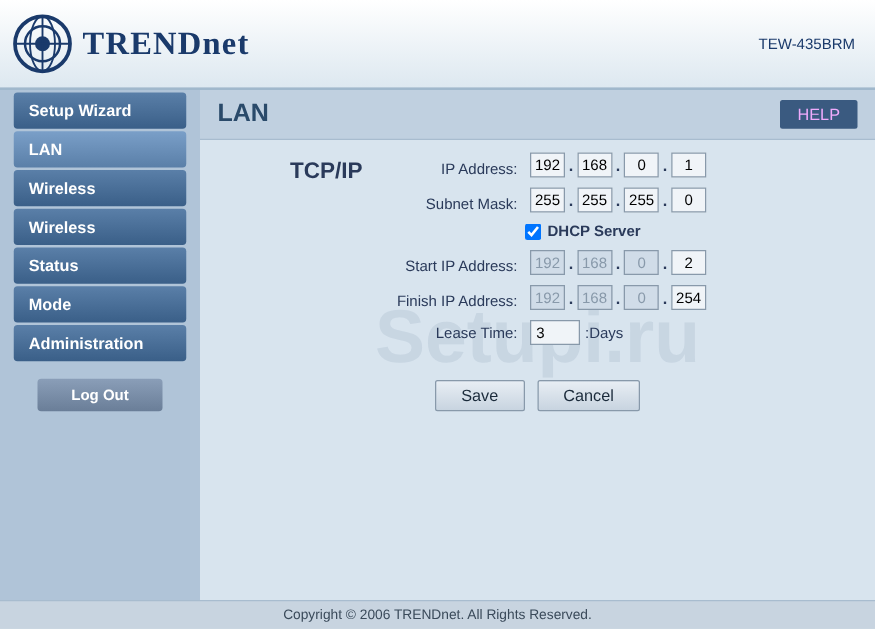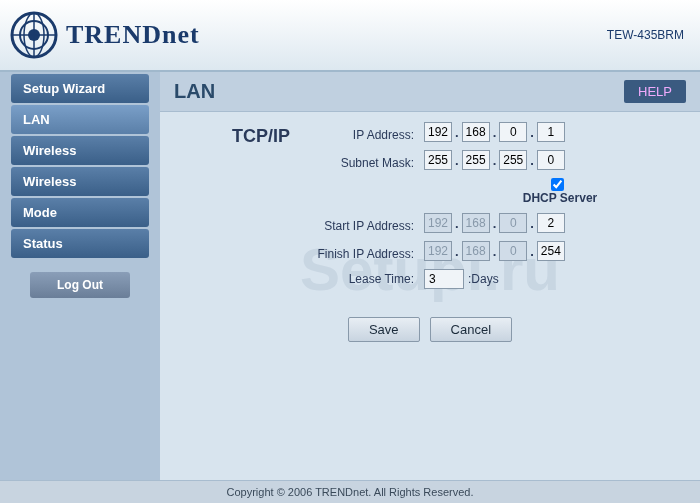--- a/index.html
+++ b/index.html
@@ -202,21 +202,20 @@
     }
     .ip-dot {
       color: #2a3a5a;
       font-weight: bold;
     }
     .checkbox-row {
       display: flex;
       align-items: center;
       margin-bottom: 8px;
       padding-left: 120px;
-      flex-direction: column;
     }
     .checkbox-row input[type="checkbox"] {
       margin-right: 5px;
     }
     .checkbox-label {
       color: #2a3a5a;
       font-size: 12px;
       font-weight: bold;
     }
 
@@ -291,22 +290,23 @@
   </div>
 </div>
 
 <div id="main-layout">
 
   <div id="sidebar">
     <div class="nav-item">Setup Wizard</div>
     <div class="nav-item active">LAN</div>
     <div class="nav-item">Wireless</div>
     <div class="nav-item">Wireless</div>
+    <div class="nav-item">Status</div>
     <div class="nav-item">Mode</div>
-    <div class="nav-item">Status</div>
+    <div class="nav-item">Administration</div>
     <button id="logout-btn" class="nav-item">Log Out</button>
   </div>
 
   <div id="content">
     <div id="watermark">Setupi.ru</div>
 
     <div id="content-header">
       <div id="page-title">LAN</div>
       <button id="help-btn">HELP</button>
     </div>

